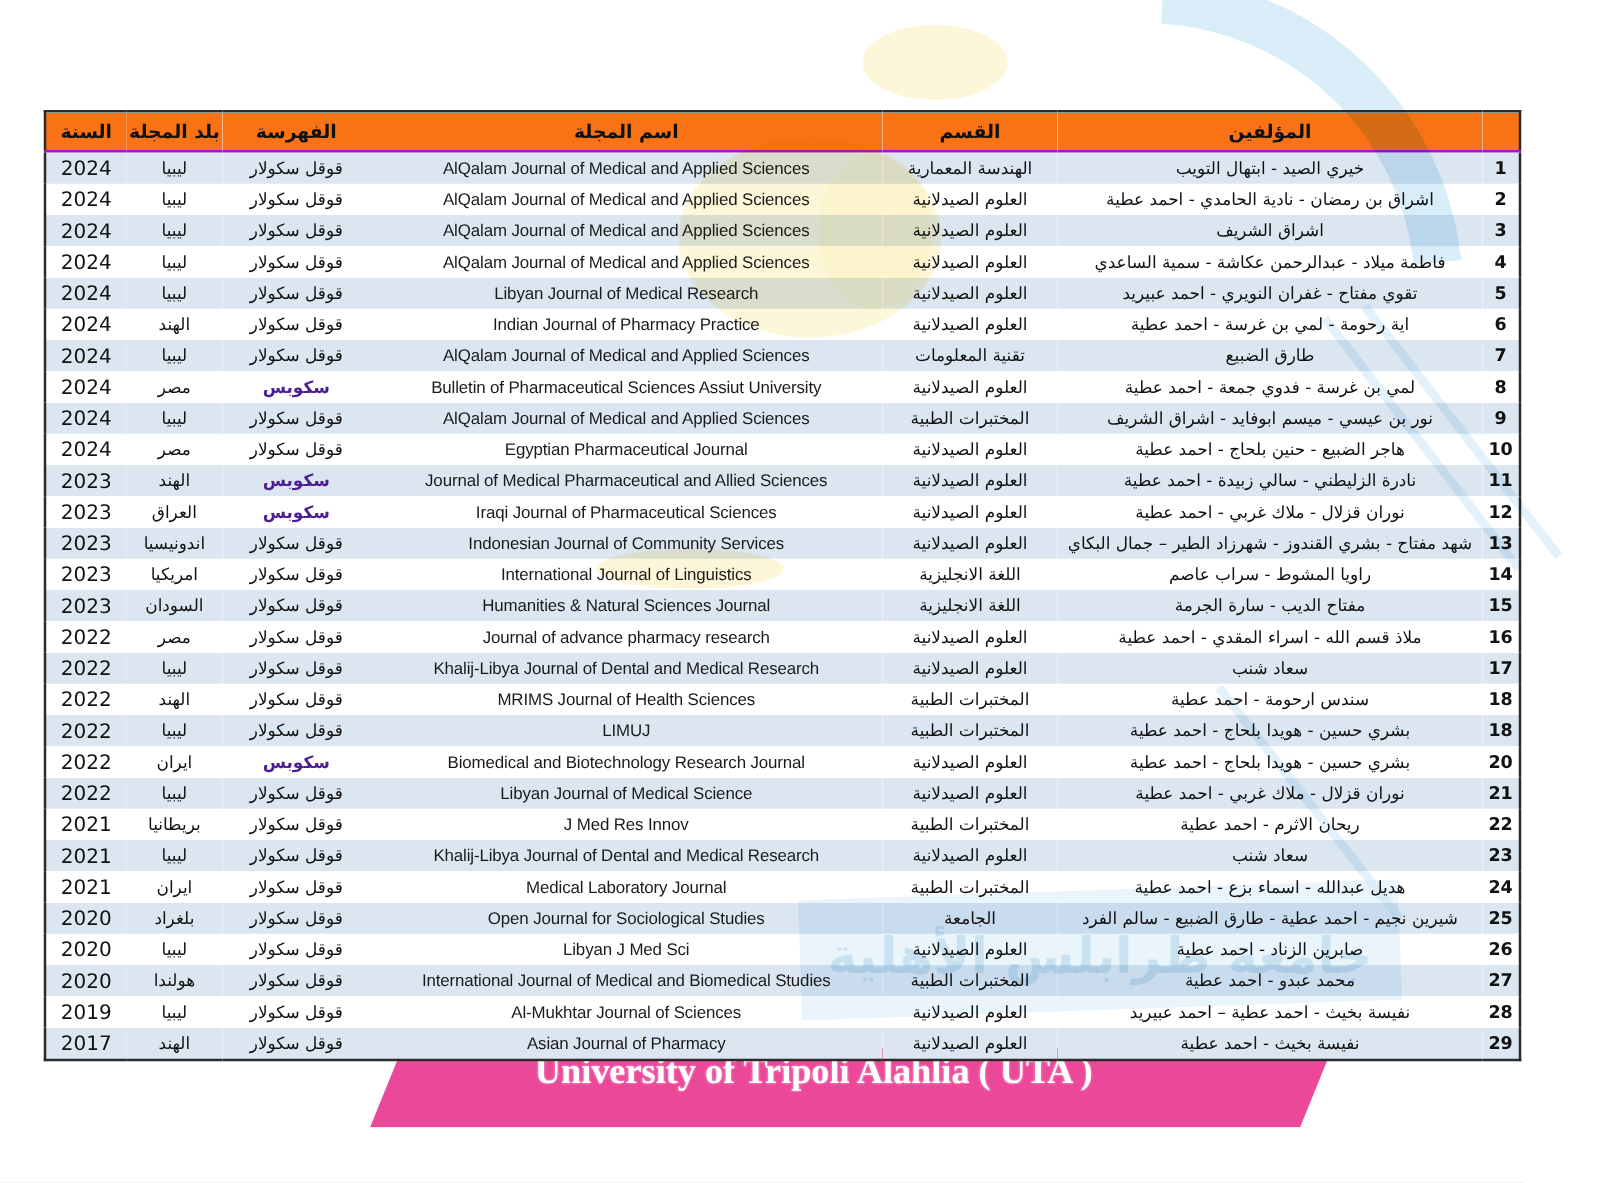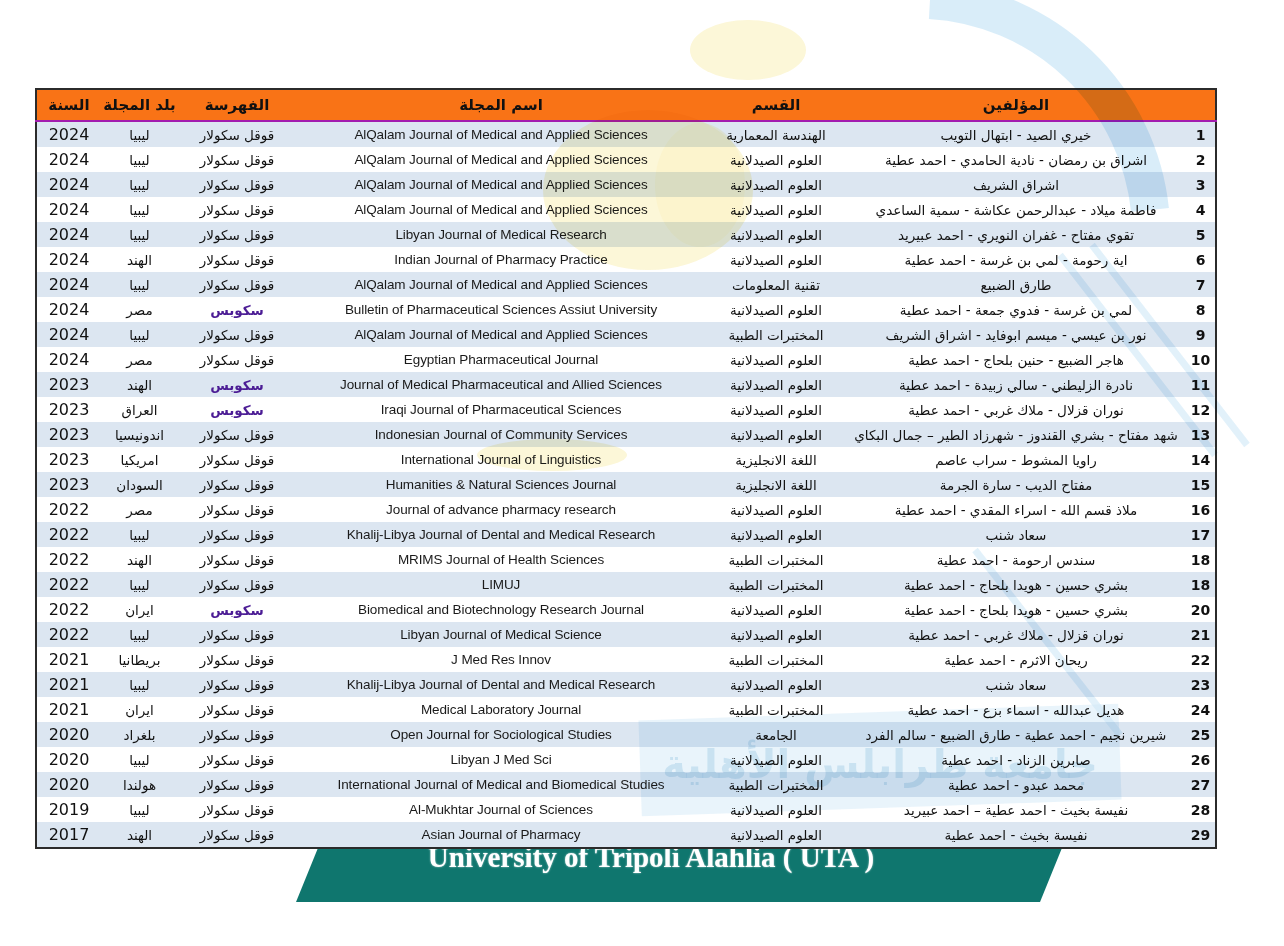--- a/index.html
+++ b/index.html
@@ -35,21 +35,21 @@
   .ar{font-size:13.5px;}
   .c-year{font-size:16px;}
   .c-journal{
     direction:ltr;font-family:"Liberation Sans","DejaVu Sans",sans-serif;
     font-weight:normal;font-size:13.5px;letter-spacing:-0.1px;color:#1a1a1a;
   }
   .scopus{color:#4c1d95;font-weight:bold;}
   
   .banner{
     position:absolute;left:296px;top:838px;width:770px;height:64px;
-    background:#0f766e;z-index:1;
+    background:#ec4899;z-index:1;
     clip-path:polygon(26px 0,100% 0,calc(100% - 26px) 100%,0 100%);
   }
   .banner-text{
     font-family:"Liberation Serif",serif;font-weight:bold;font-size:29px;
     color:#ffffff;text-align:center;padding:3px 90px 0 30px;
     white-space:nowrap;text-shadow:0 0 2px rgba(255,255,255,.7);
   }
   
   .wm-over{
     position:absolute;left:0;top:0;width:1284px;height:946px;

